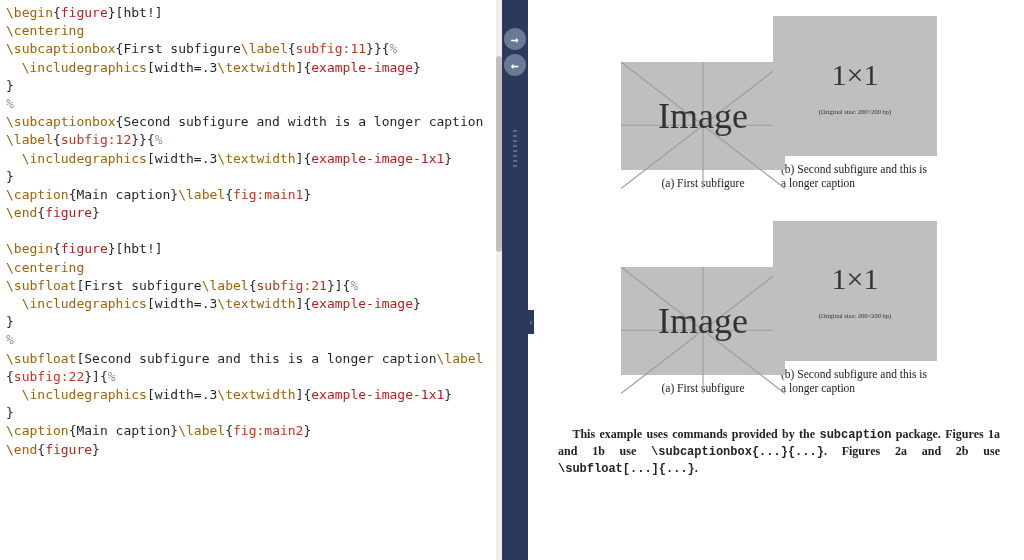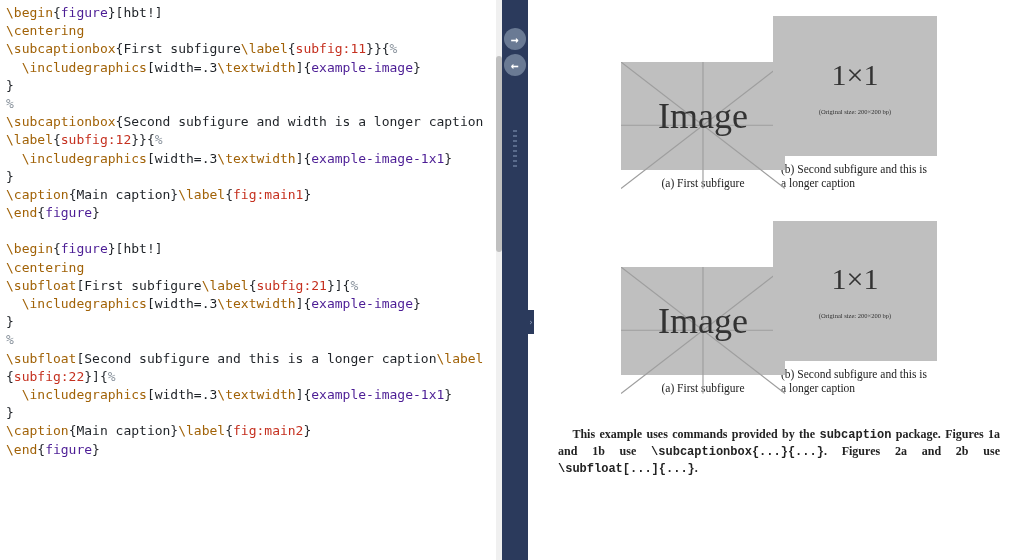--- a/index.html
+++ b/index.html
@@ -84,21 +84,21 @@
   flex: 1;
   height: 560px;
   padding: 16px 24px 12px 30px;
   font-family: Georgia, 'Times New Roman', serif;
   font-size: 12px;
   color: #222;
   overflow: hidden;
 }
 .line { white-space: pre-wrap; word-break: break-all; }
 .tex-green { color: #a16207; }
-.tex-blue { color: #4c1d95; }
+.tex-blue { color: #b91c1c; }
 .tex-gray { color: #8b949e; }
 .tex-red { color: #c5301f; }
 .tex-plain { color: #1f2328; }
 .figset { margin-bottom: 30px; }
 .subrow { display: flex; align-items: flex-end; justify-content: center; gap: 12px; }
 .subfig { display: flex; flex-direction: column; align-items: center; width: 140px; }
 .imgbox, .onebox {
   width: 164px;
   background: #bfbfbf;
   position: relative;

